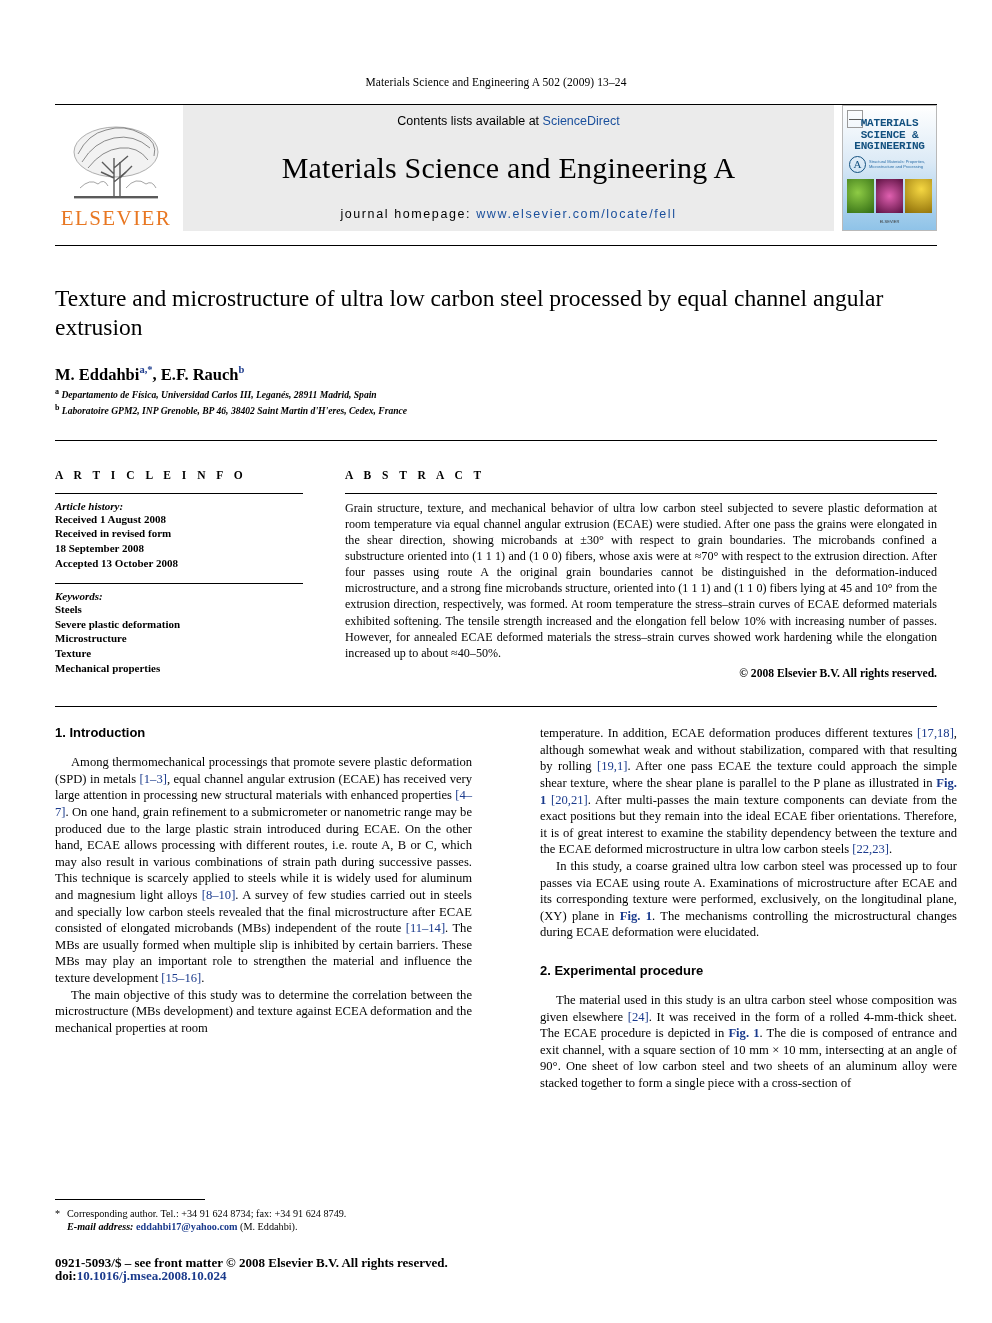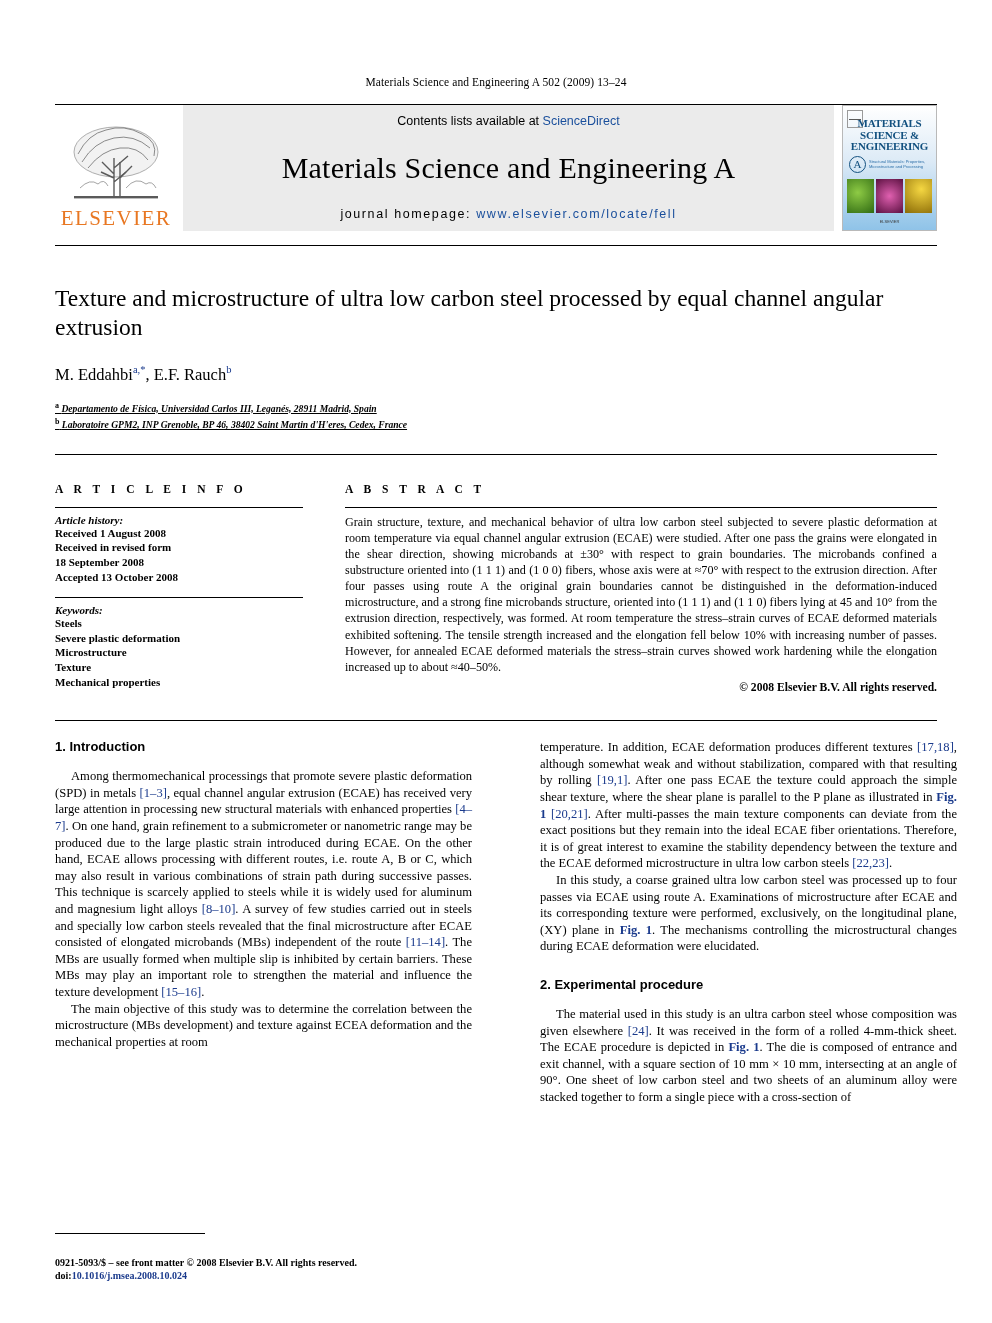--- a/index.html
+++ b/index.html
@@ -110,21 +110,21 @@
     width: 16px; height: 18px;
     align-self: flex-start;
     margin: 4px 0 0 4px;
     background:
       linear-gradient(#5b5b5b,#5b5b5b) center/12px 1px no-repeat,
       linear-gradient(#8e8e8e,#8e8e8e) center/10px 1px no-repeat;
     border: 1px solid #9a9a9a;
     box-sizing: border-box;
   }
   .cover-title {
-    font-family: Liberation Serif, serif;
+    font-family: Liberation Mono, monospace;
     font-weight: bold;
     color: #12507f;
     font-size: 11px;
     line-height: 11.5px;
     letter-spacing: -0.2px;
     text-align: center;
     margin-top: -10px;
     width: 100%;
   }
   .cover-a-row {
@@ -162,29 +162,28 @@
   .article-title {
     font-size: 23.5px;
     line-height: 29px;
     font-family: "Liberation Serif", serif;
     margin: 0 0 22px 0;
     font-weight: normal;
     max-width: 850px;
   }
   .authors {
     font-size: 16.5px;
-    margin-bottom: 14px;
+    font-weight: bold;
   }
   .authors sup { font-size: 10.5px; color: #1a3a8c; }
   .affil {
     font-size: 9.6px;
     font-style: italic;
     font-weight: bold;
     line-height: 13.5px;
-    text-decoration: underline;
   }
   .affil sup { font-style: normal; }
 
   
   .info-abstract {
     border-top: 1.6px solid #000;
     margin-top: 22px;
     padding-top: 28px;
     display: flex;
     gap: 42px;
@@ -250,21 +249,21 @@
     width: 417px;
     bottom: 40px;
   }
   .fn-rule { border-top: 1px solid #000; width: 150px; margin-bottom: 7px; }
   .fn-text { font-size: 10.2px; line-height: 13.5px; }
   .fn-text .star { display:inline-block; width: 12px; }
   .fn-ital { font-style: italic; font-weight: bold; }
   .email-link { color: #1a3a8c; font-weight: bold; }
   .issn-block {
     margin-top: 22px;
-    font-size: 10px;
+    font-size: 13px;
     line-height: 13.6px;
     font-weight: bold;
   }
   .doi-link { color: #1a3a8c; }
 </style>
 </head>
 <body>
 
 <div class="page">
 
@@ -379,19 +378,25 @@
     <div class="bcol">
       <p class="body-p" style="text-indent:0">temperature. In addition, ECAE deformation produces different textures <span class="ref">[17,18]</span>, although somewhat weak and without stabilization, compared with that resulting by rolling <span class="ref">[19,1]</span>. After one pass ECAE the texture could approach the simple shear texture, where the shear plane is parallel to the P plane as illustrated in <span class="figlink">Fig. 1</span> <span class="ref">[20,21]</span>. After multi-passes the main texture components can deviate from the exact positions but they remain into the ideal ECAE fiber orientations. Therefore, it is of great interest to examine the stability dependency between the texture and the ECAE deformed microstructure in ultra low carbon steels <span class="ref">[22,23]</span>.</p>
       <p class="body-p">In this study, a coarse grained ultra low carbon steel was processed up to four passes via ECAE using route A. Examinations of microstructure after ECAE and its corresponding texture were performed, exclusively, on the longitudinal plane, (XY) plane in <span class="figlink">Fig. 1</span>. The mechanisms controlling the microstructural changes during ECAE deformation were elucidated.</p>
       <h2 class="body-head spaced">2.  Experimental procedure</h2>
       <p class="body-p">The material used in this study is an ultra carbon steel whose composition was given elsewhere <span class="ref">[24]</span>. It was received in the form of a rolled 4-mm-thick sheet. The ECAE procedure is depicted in <span class="figlink">Fig. 1</span>. The die is composed of entrance and exit channel, with a square section of 10 mm × 10 mm, intersecting at an angle of 90°. One sheet of low carbon steel and two sheets of an aluminum alloy were stacked together to form a single piece with a cross-section of</p>
     </div>
   </div>
 
   <div class="footnote-area">
     <div class="fn-rule"></div>
+    <div class="fn-text">
+      <span class="star">*</span><span>Corresponding author. Tel.: +34 91 624 8734; fax: +34 91 624 8749.</span><br>
+      <span class="star"></span><span class="fn-ital">E-mail address:</span>
+      <span class="email-link">eddahbi17@yahoo.com</span>
+      <span>(M. Eddahbi).</span>
+    </div>
     <div class="issn-block">
       <div>0921-5093/$ – see front matter © 2008 Elsevier B.V. All rights reserved.</div>
       <div><span>doi:</span><span class="doi-link">10.1016/j.msea.2008.10.024</span></div>
     </div>
   </div>
 
 </div>
 
 </body></html>

